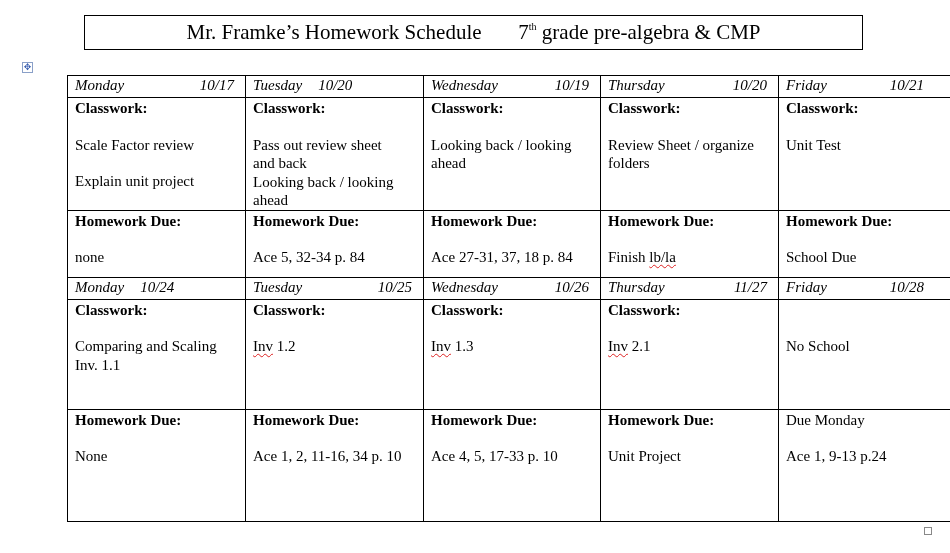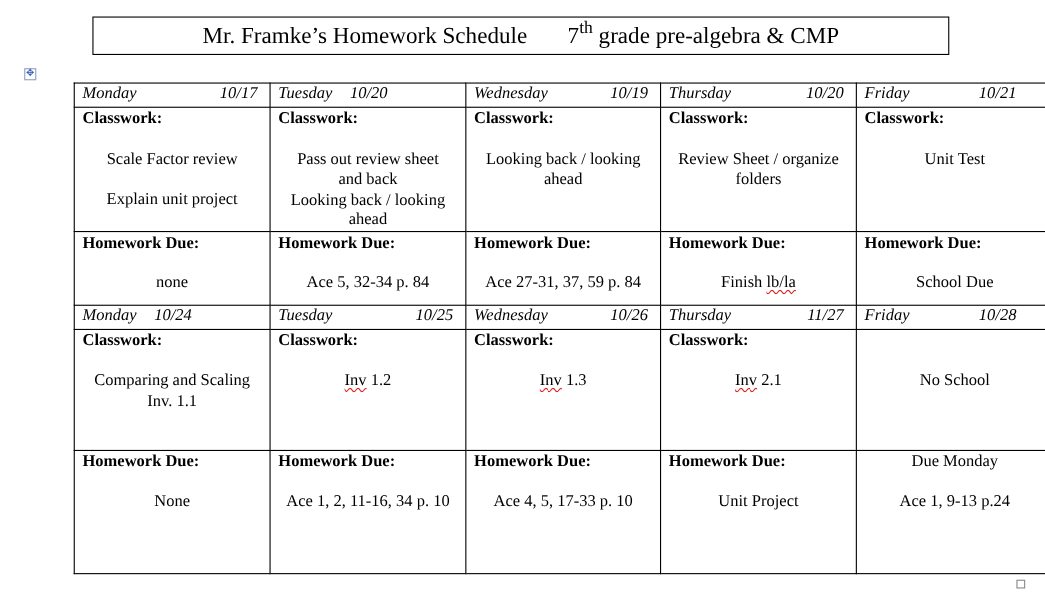--- a/index.html
+++ b/index.html
@@ -18,21 +18,21 @@
       position: absolute;
       left: 84px; top: 15px;
       width: 779px; height: 35px;
       border: 1.5px solid #000;
       box-sizing: border-box;
       text-align: center;
       font-size: 21px;
       line-height: 33px;
       white-space: pre;
     }
-    .title-box sup { font-size: 16px; vertical-align: 9px; line-height: 0; font-family: Liberation Serif, serif; }
+    .title-box sup { font-size: 10px; vertical-align: 9px; line-height: 0; font-family: Liberation Serif, serif; }
 
     .move-handle {
       position: absolute;
       left: 22px; top: 62px;
       width: 11px; height: 11px;
       border: 1px solid #8aa0c8;
       box-sizing: border-box;
       background: #fff;
       font-size: 9px; line-height: 9px;
       color: #3a5fb0;
@@ -75,21 +75,21 @@
     .day-cell .date { padding-right: 0; }
     .day-cell.tight { justify-content: flex-start; gap: 16px; }
 
     .cw-row1 td { height: 109px; }
     .hw-row1 td { height: 66px; }
     .cw-row2 td { height: 109px; }
     .hw-row2 td { height: 111px; }
 
     .label { font-weight: bold; display: block; margin-top: 1px; }
     .spacer { display: block; height: 18px; }
-    .line { display: block; text-align: center; }
+    .line { display: block; }
     .squiggle {
       text-decoration: underline wavy #d22;
       text-decoration-thickness: 1px;
       text-underline-offset: 2px;
     }
 
     .note {
       position: absolute;
       left: 43px; top: 529px;
       font-weight: bold;
@@ -191,21 +191,21 @@
         <span class="line">none</span>
       </td>
       <td>
         <span class="label">Homework Due:</span>
         <span class="spacer"></span>
         <span class="line">Ace 5, 32-34 p. 84</span>
       </td>
       <td>
         <span class="label">Homework Due:</span>
         <span class="spacer"></span>
-        <span class="line">Ace 27-31, 37, 59 p. 84</span>
+        <span class="line">Ace 27-31, 37, 18 p. 84</span>
       </td>
       <td>
         <span class="label">Homework Due:</span>
         <span class="spacer"></span>
         <span class="line"><span style="white-space:pre">Finish </span><span class="squiggle">lb/la</span></span>
       </td>
       <td>
         <span class="label">Homework Due:</span>
         <span class="spacer"></span>
         <span class="line">School Due</span>

